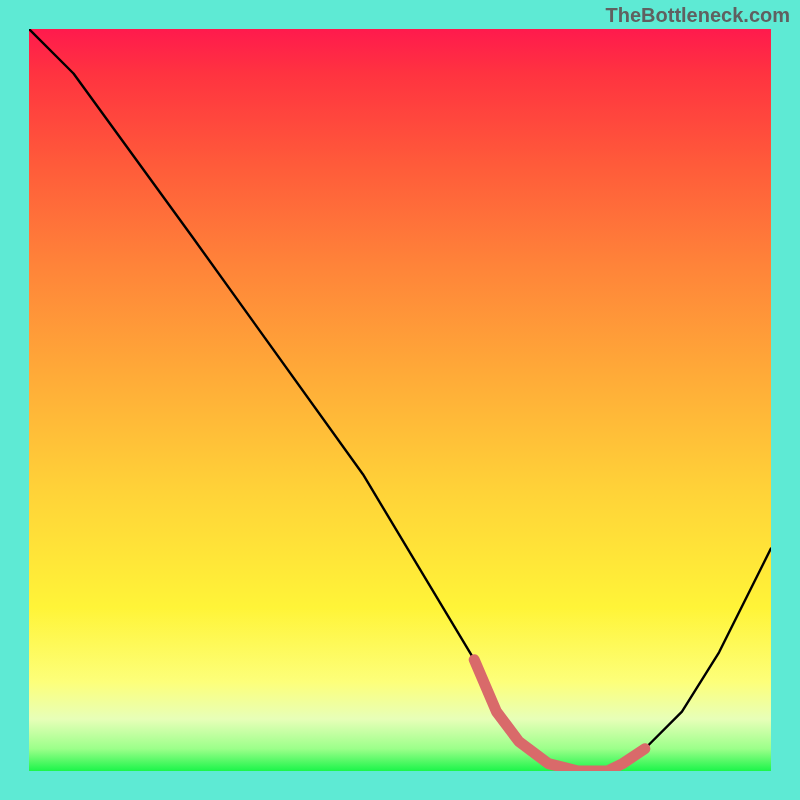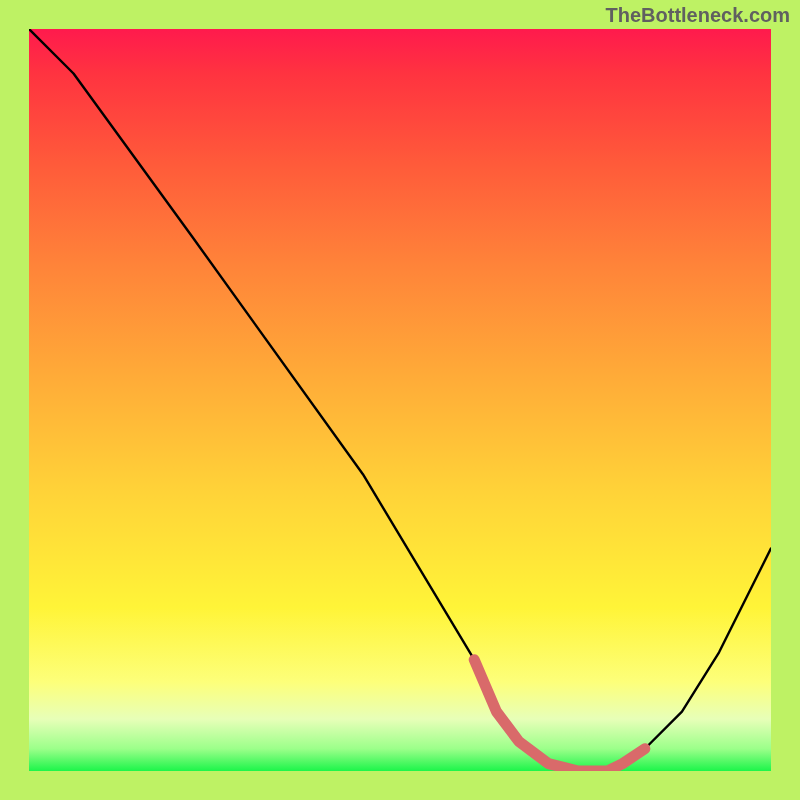--- a/index.html
+++ b/index.html
@@ -7,21 +7,21 @@
     padding: 0;
     width: 800px;
     height: 800px;
     background: #000000;
     overflow: hidden;
     font-family: Arial, Helvetica, sans-serif;
   }
   .outer-frame {
     width: 800px;
     height: 800px;
-    background: #bef264;
+    background: #5eead4;
     position: relative;
   }
   .watermark {
     position: absolute;
     top: 4px;
     right: 10px;
     color: #606060;
     font-size: 20px;
     font-weight: 600;
     z-index: 10;

